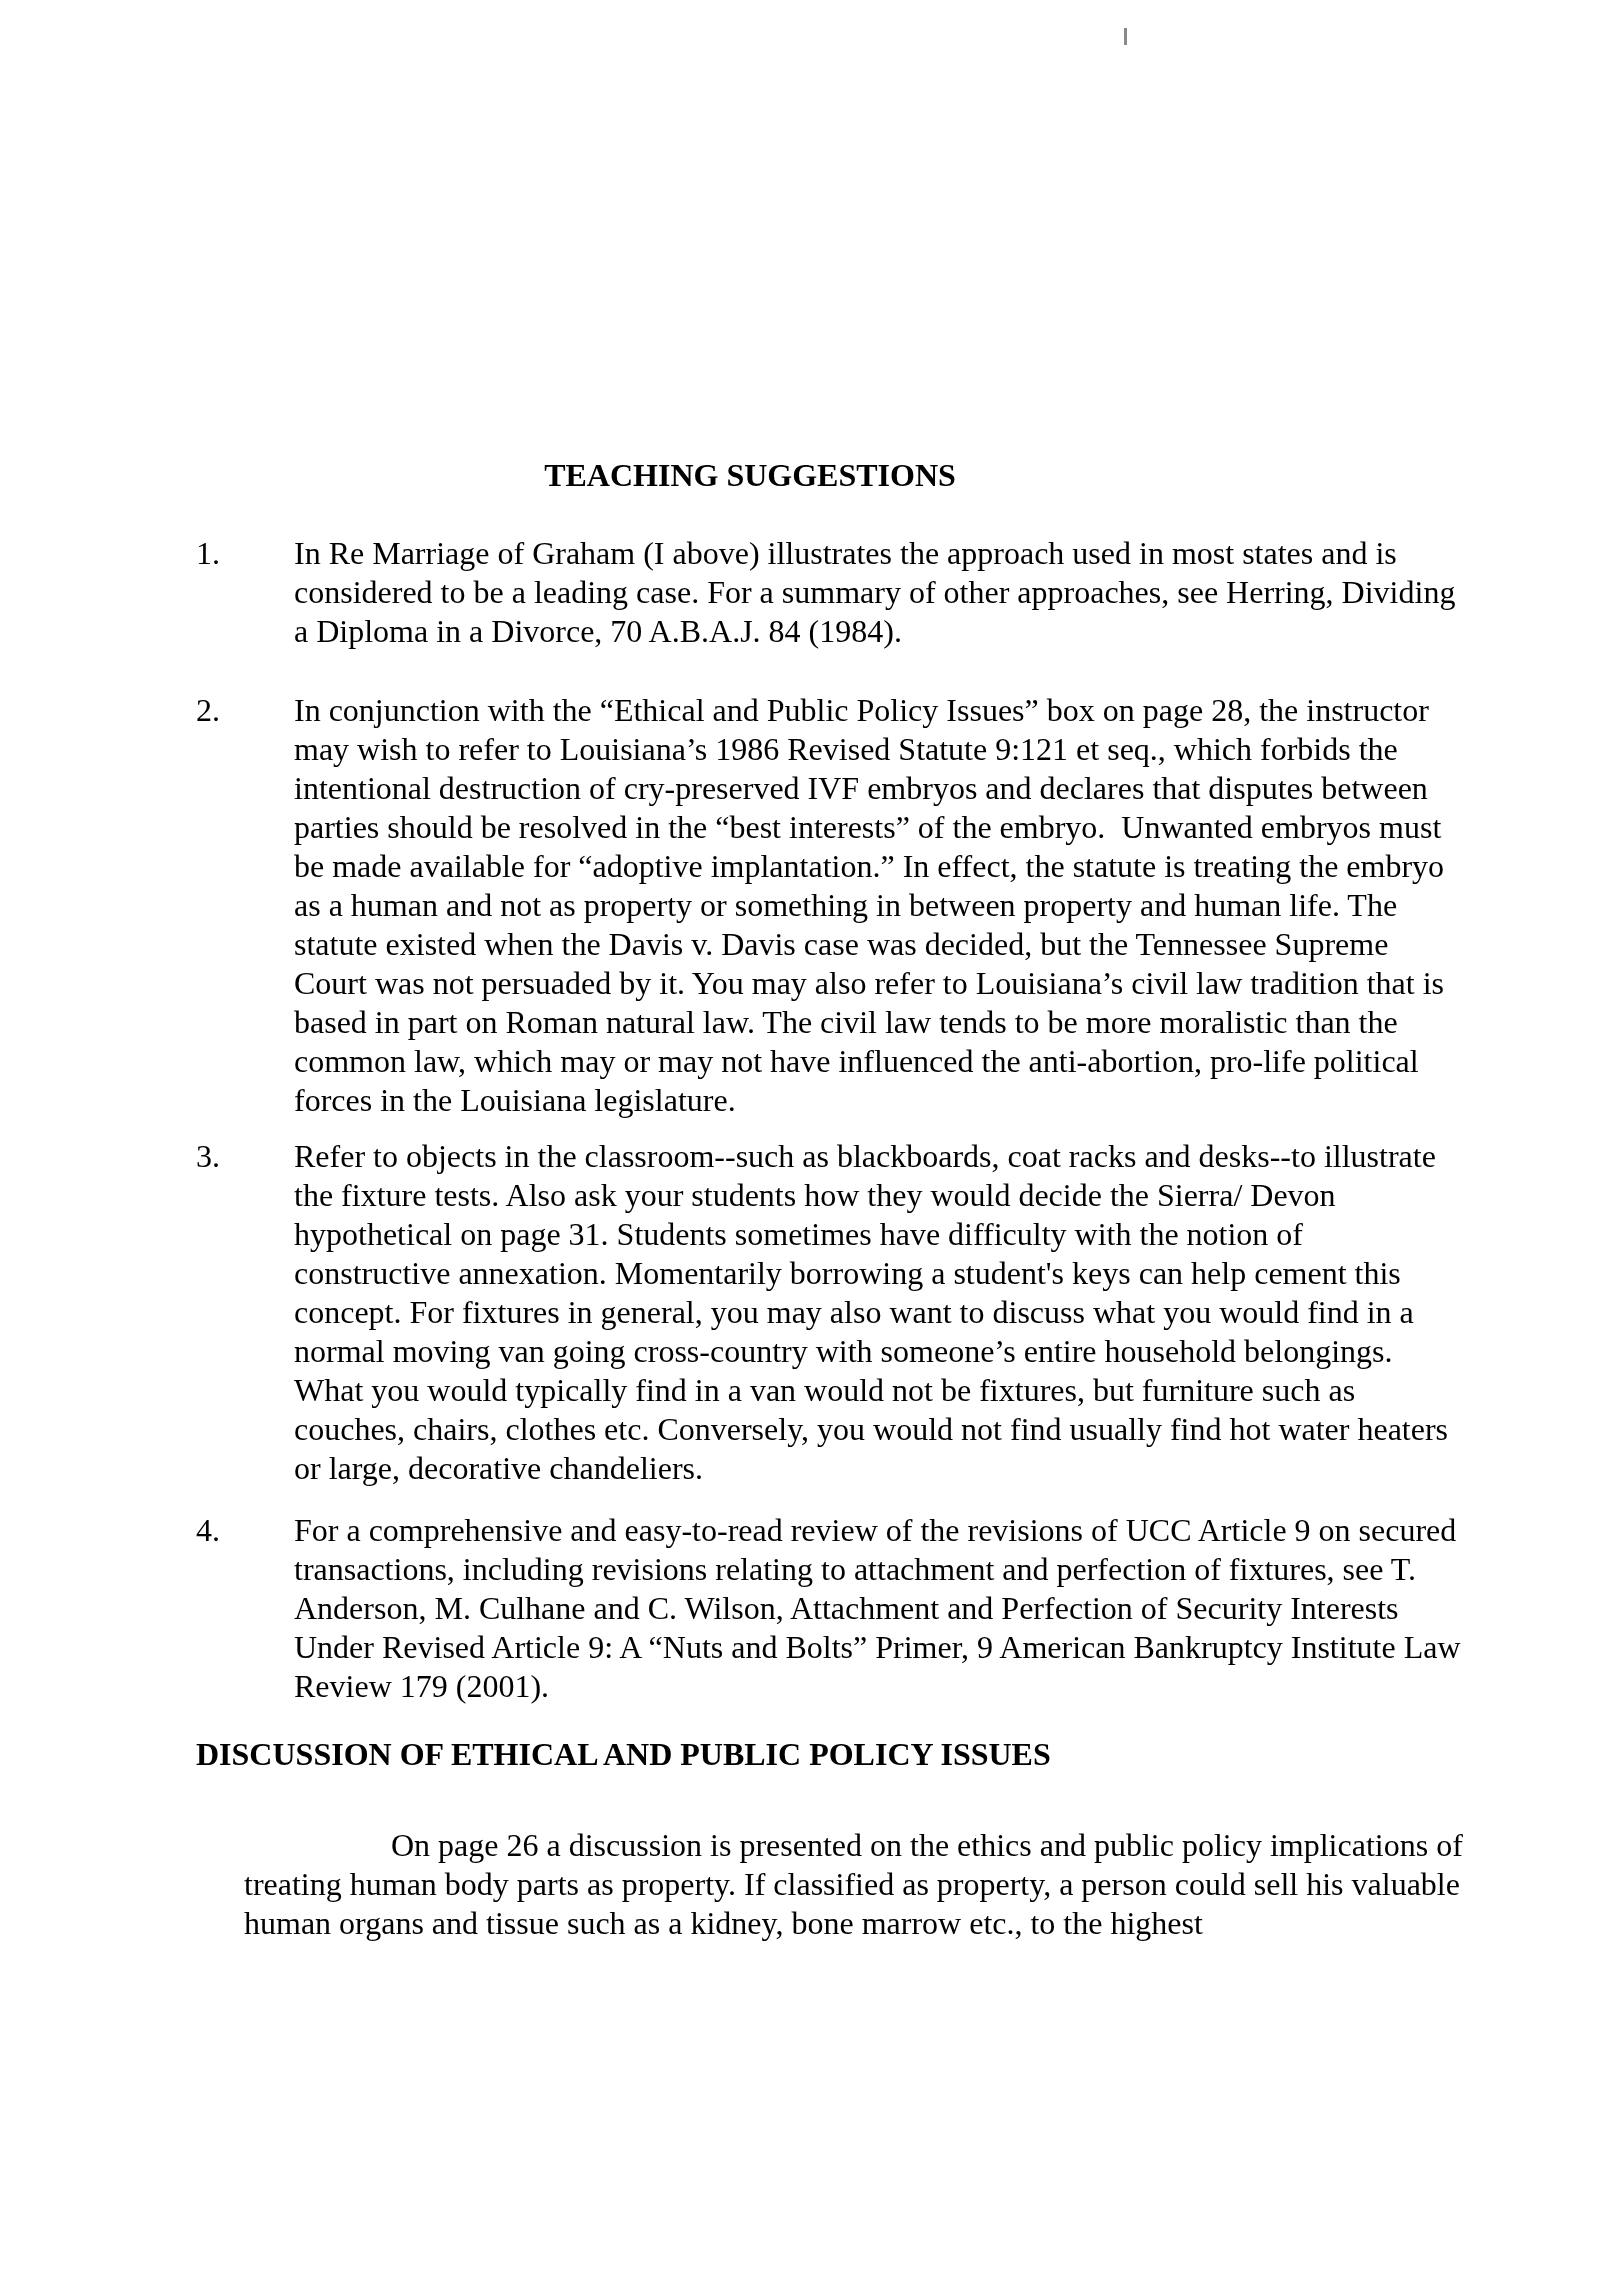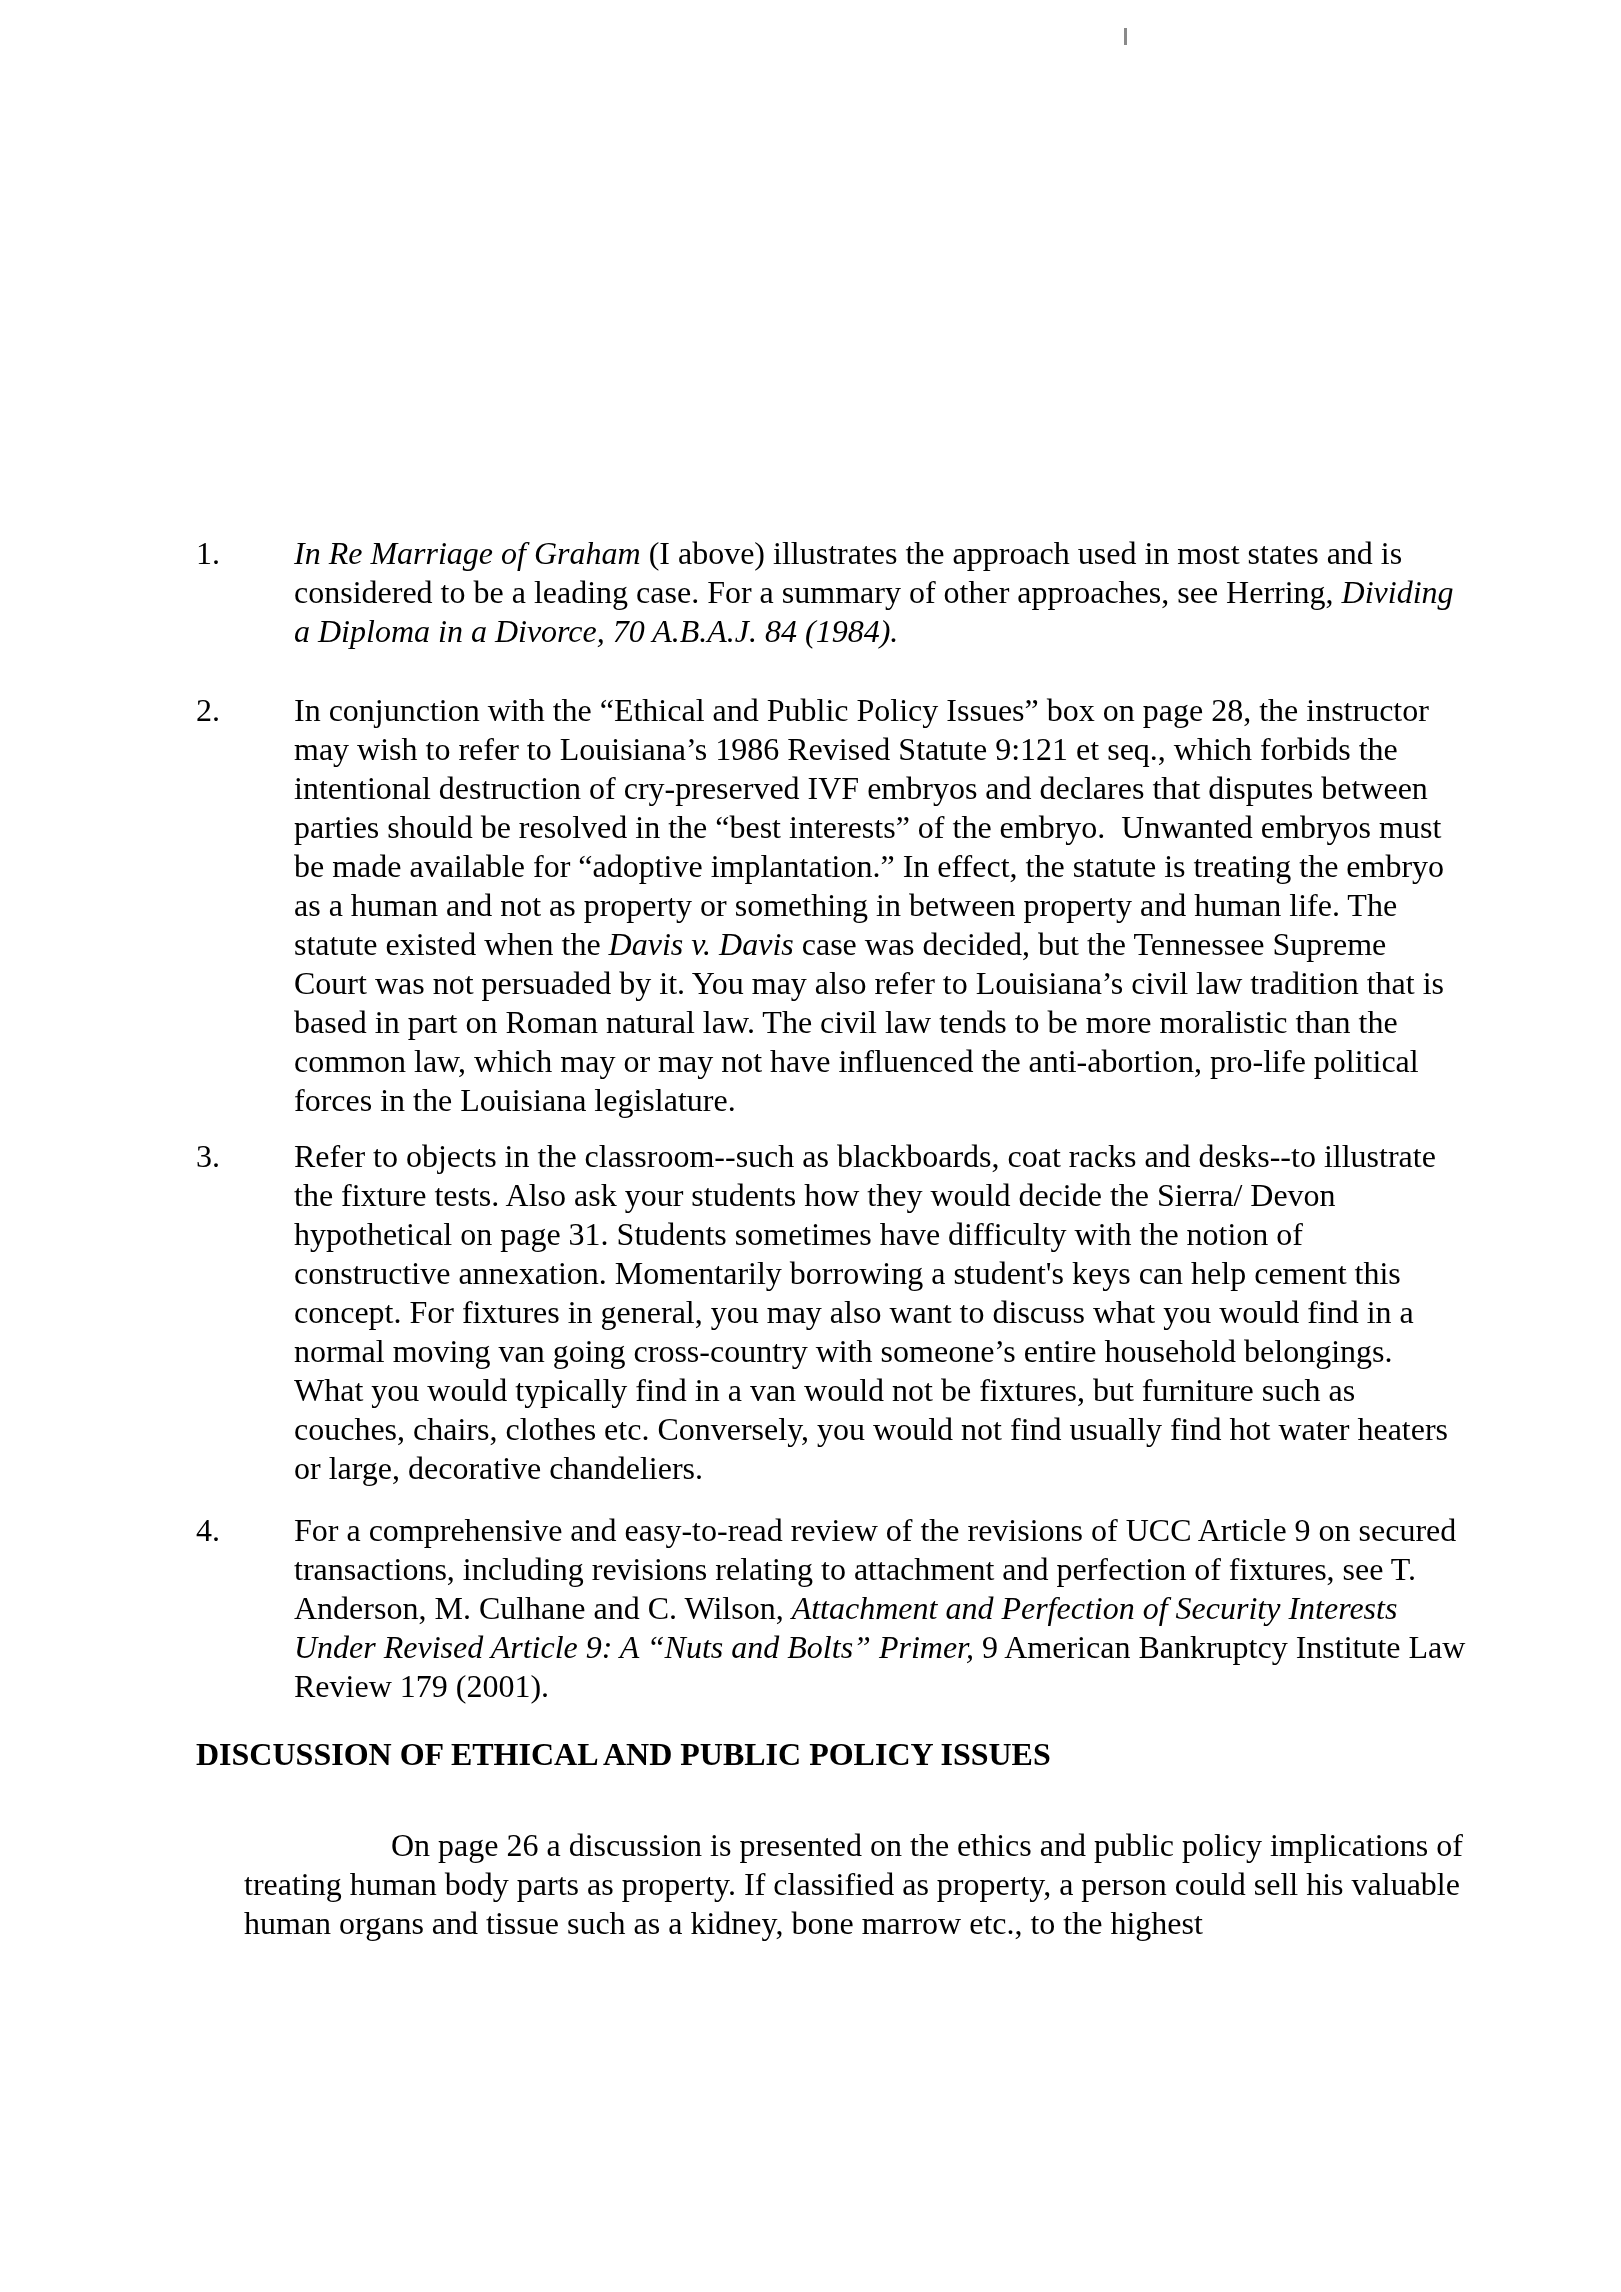--- a/index.html
+++ b/index.html
@@ -46,21 +46,21 @@
     line-height: 39px;
   }
   .item-body {
     margin-left: 98px;
     width: 1173px;
     font-size: 32px;
     line-height: 39px;
     text-align: left;
     white-space: pre-wrap;
   }
-  .it { font-style: italic; }
+  .it { }
   .section-heading {
     position: absolute;
     left: 196px;
     top: 1735px;
     width: 1274px;
     margin: 0;
     font-size: 32px;
     line-height: 39px;
     font-weight: bold;
   }
@@ -85,20 +85,21 @@
     line-height: 27.4px;
   }
 </style>
 </head>
 <body>
 
 <div class="page">
 
   <div class="top-mark"></div>
 
+  <h1 class="doc-title">TEACHING SUGGESTIONS</h1>
 
   <ol class="suggestions">
 
     <li class="item item-1">
       <span class="num">1.</span>
       <div class="item-body"><span class="it">In Re Marriage of Graham</span><span> (I above) illustrates the approach used in most states and is considered to be a leading case. For a summary of other approaches, see Herring, </span><span class="it">Dividing a Diploma in a Divorce, 70 A.B.A.J. 84 (1984).</span></div>
     </li>
 
     <li class="item item-2">
       <span class="num">2.</span>

